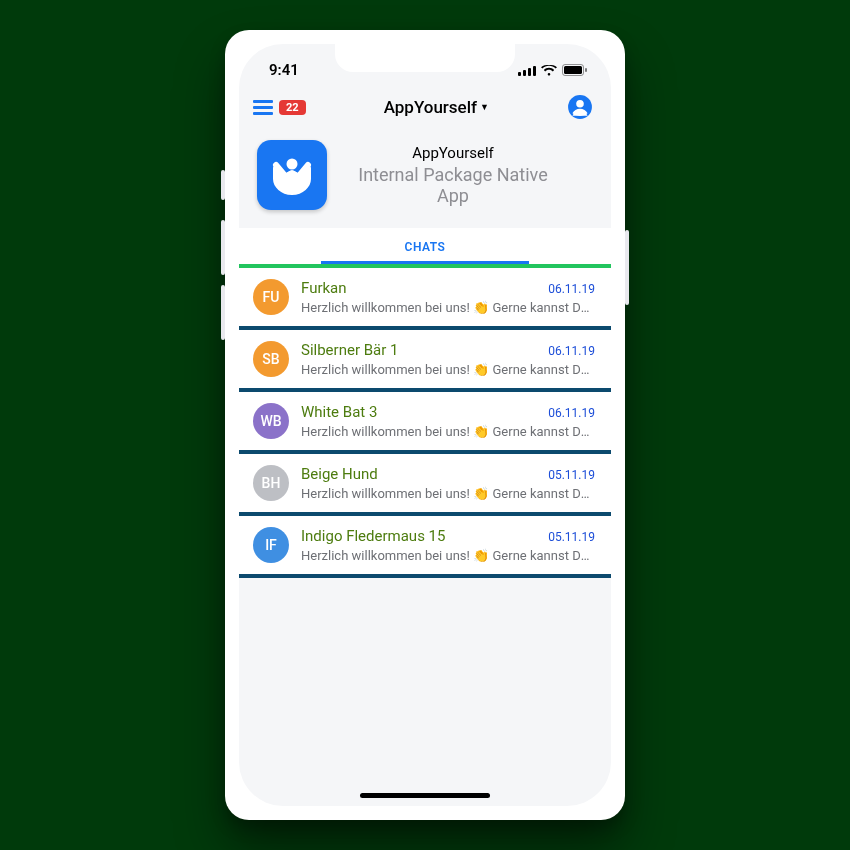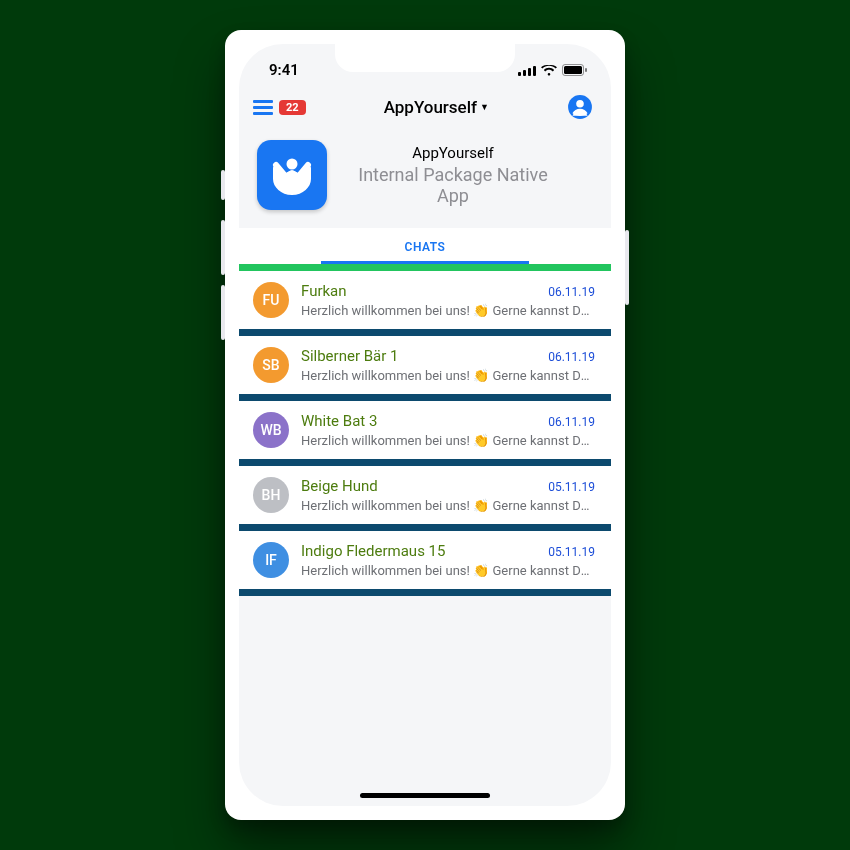--- a/index.html
+++ b/index.html
@@ -5,21 +5,21 @@
   * { box-sizing: border-box; margin: 0; padding: 0; }
   body {
     width: 850px; height: 850px;
     background: #003a0b;
     font-family: -apple-system, BlinkMacSystemFont, "Segoe UI", Roboto, sans-serif;
     display: flex; align-items: center; justify-content: center;
   }
   .phone {
     width: 400px; height: 790px;
     background: #fff;
-    border-radius: 16px;
+    border-radius: 24px;
     padding: 14px;
     position: relative;
     box-shadow: 0 30px 50px rgba(0,0,0,0.45), 0 8px 15px rgba(0,0,0,0.25);
   }
   .side-btn { position: absolute; background:#e9e9ee; border-radius:3px; }
   .sb-left1 { left:-4px; top:140px; width:4px; height:30px; }
   .sb-left2 { left:-4px; top:190px; width:4px; height:55px; }
   .sb-left3 { left:-4px; top:255px; width:4px; height:55px; }
   .sb-right { right:-4px; top:200px; width:4px; height:75px; }
   .screen {
@@ -62,37 +62,37 @@
   .app-logo {
     width:70px; height:70px; background:#1976f2; border-radius:14px;
     display:flex; align-items:center; justify-content:center;
     box-shadow: 0 2px 4px rgba(0,0,0,0.2);
   }
   .app-header-text { flex:1; text-align:center; padding-right:30px; }
   .app-header-title { font-size:15px; color:#000; font-weight:400; }
   .app-header-sub { font-size:18px; color:#8e8e93; margin-top:2px; }
   .tabs {
     display:flex; background:#fff;
-    border-bottom:7px solid #22c55e;
+    border-bottom:4px solid #22c55e;
   }
   .tab {
     flex:1; text-align:center; padding: 12px 0 10px 0;
     font-size:12px; font-weight:600; letter-spacing:0.5px;
     color:#1976f2; cursor:pointer; position:relative;
   }
   .tab.active::after {
     content:""; position:absolute; left:22%; right:22%; bottom:0;
     height:3px; background:#1976f2;
   }
   .tab:not(.active) { color:#5a9bf4; font-weight:500; }
   .chat-list { background:#fff; }
   .chat-item {
     display:flex; align-items:flex-start; gap:12px;
     padding: 11px 16px 11px 14px;
-    border-bottom:7px solid #0c4a6e;
+    border-bottom:4px solid #0c4a6e;
     cursor:pointer;
   }
   .avatar {
     width:36px; height:36px; border-radius:50%;
     display:flex; align-items:center; justify-content:center;
     color:#fff; font-size:14px; font-weight:500; flex-shrink:0;
   }
   .chat-body { flex:1; min-width:0; }
   .chat-top { display:flex; justify-content:space-between; align-items:baseline; }
   .chat-name { font-size:15px; color:#4d7c0f; }

